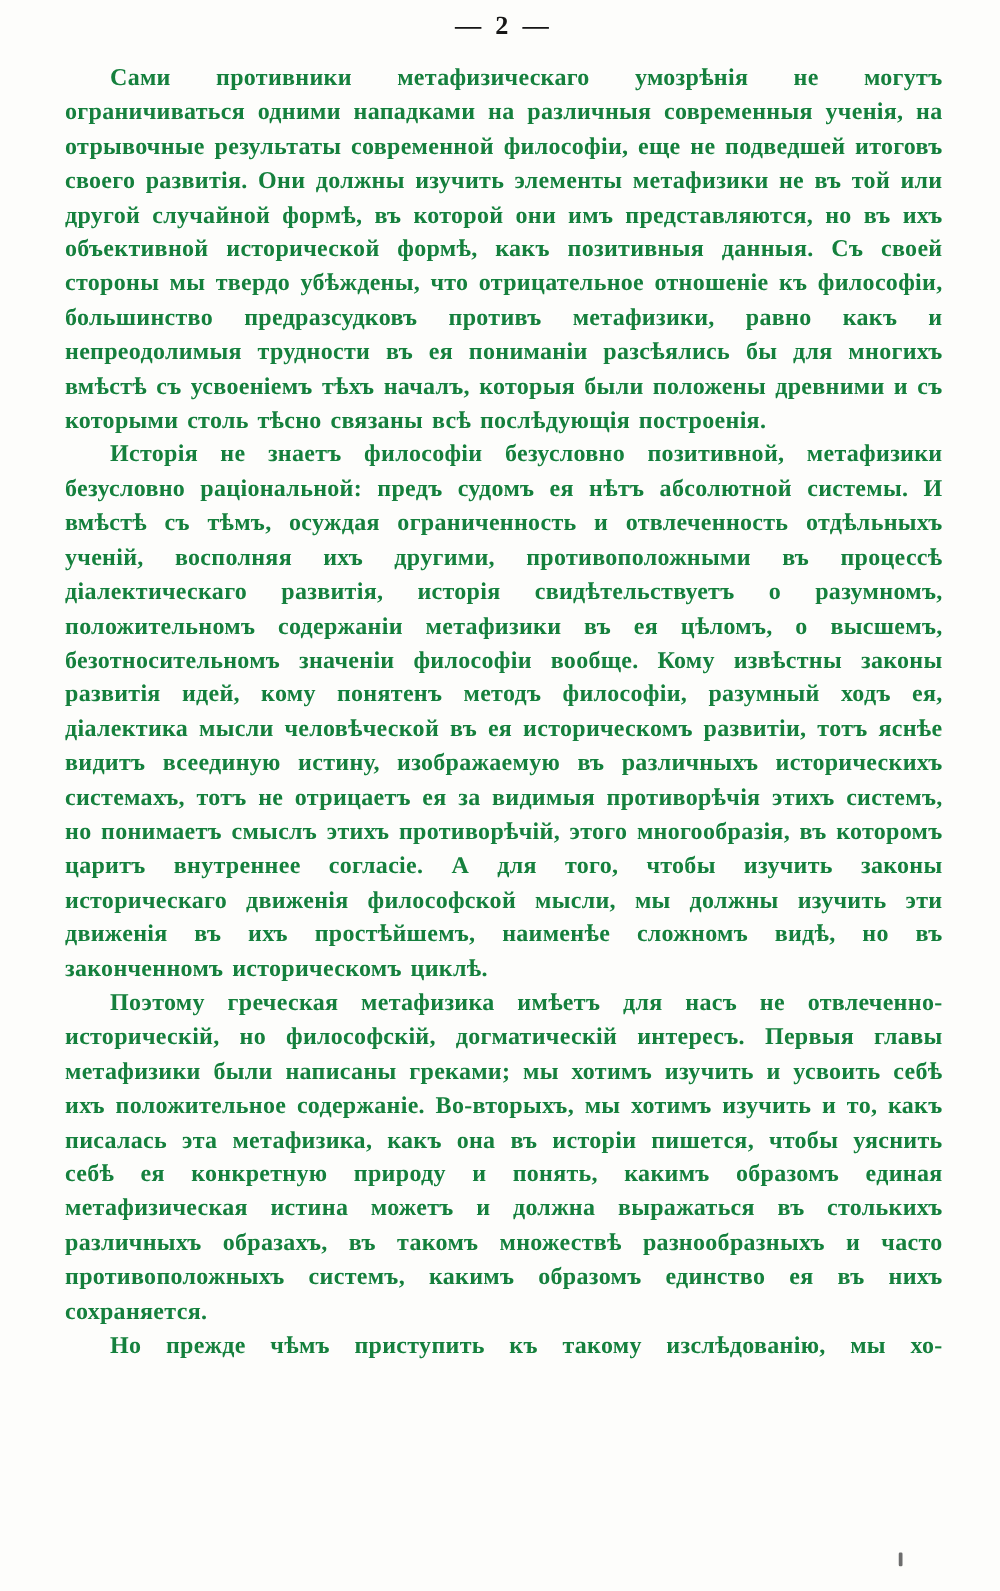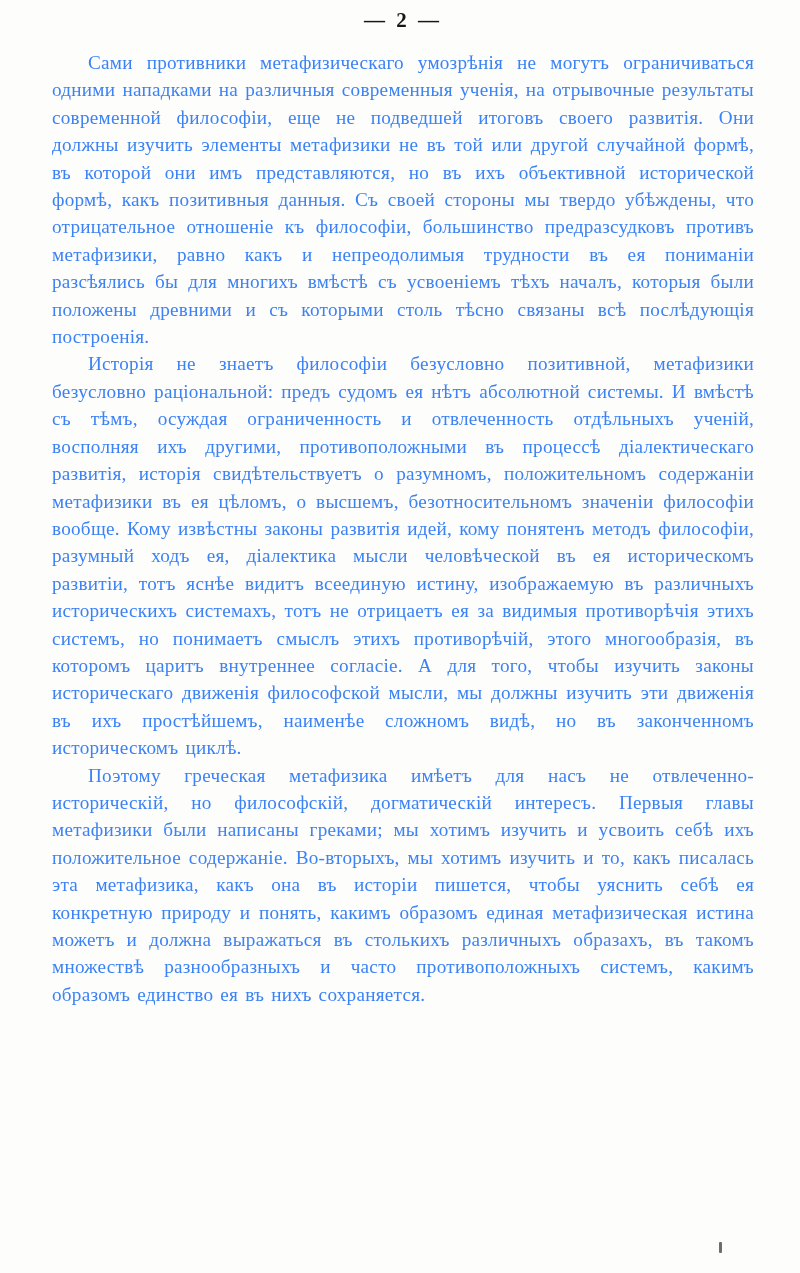--- a/index.html
+++ b/index.html
@@ -27,26 +27,26 @@
     font-size: 21px;
     font-weight: 700;
     letter-spacing: 3px;
     margin: 2px 0 16px 0;
     color: #161616;
   }
   .body-text p {
     margin: 0;
     font-size: 19.2px;
     line-height: 27.4px;
-    font-weight: 400;
+    font-weight: 700;
     text-align: justify;
     text-indent: 36px;
     letter-spacing: 0.25px;
     word-spacing: 2px;
-    color: #3b82f6;
+    color: #15803d;
   }
   .body-text p.force-justify {
     text-align-last: justify;
   }
   .scan-speck {
     position: absolute;
     right: 78px;
     bottom: 20px;
     width: 3px;
     height: 11px;
@@ -58,17 +58,18 @@
 <body>
 
 <div class="page">
 
   <div class="page-number">— 2 —</div>
 
   <div class="body-text">
     <p>Сами противники метафизическаго умозрѣнія не могутъ ограничиваться одними нападками на различныя современныя ученія, на отрывочные результаты современной философіи, еще не подведшей итоговъ своего развитія. Они должны изучить элементы метафизики не въ той или другой случайной формѣ, въ которой они имъ представляются, но въ ихъ объективной исторической формѣ, какъ позитивныя данныя. Съ своей стороны мы твердо убѣждены, что отрицательное отношеніе къ философіи, большинство предразсудковъ противъ метафизики, равно какъ и непреодолимыя трудности въ ея пониманіи разсѣялись бы для многихъ вмѣстѣ съ усвоеніемъ тѣхъ началъ, которыя были положены древними и съ которыми столь тѣсно связаны всѣ послѣдующія построенія.</p>
     <p>Исторія не знаетъ философіи безусловно позитивной, метафизики безусловно раціональной: предъ судомъ ея нѣтъ абсолютной системы. И вмѣстѣ съ тѣмъ, осуждая ограниченность и отвлеченность отдѣльныхъ ученій, восполняя ихъ другими, противоположными въ процессѣ діалектическаго развитія, исторія свидѣтельствуетъ о разумномъ, положительномъ содержаніи метафизики въ ея цѣломъ, о высшемъ, безотносительномъ значеніи философіи вообще. Кому извѣстны законы развитія идей, кому понятенъ методъ философіи, разумный ходъ ея, діалектика мысли человѣческой въ ея историческомъ развитіи, тотъ яснѣе видитъ всеединую истину, изображаемую въ различныхъ историческихъ системахъ, тотъ не отрицаетъ ея за видимыя противорѣчія этихъ системъ, но понимаетъ смыслъ этихъ противорѣчій, этого многообразія, въ которомъ царитъ внутреннее согласіе. А для того, чтобы изучить законы историческаго движенія философской мысли, мы должны изучить эти движенія въ ихъ простѣйшемъ, наименѣе сложномъ видѣ, но въ законченномъ историческомъ циклѣ.</p>
     <p>Поэтому греческая метафизика имѣетъ для насъ не отвлеченно-историческій, но философскій, догматическій интересъ. Первыя главы метафизики были написаны греками; мы хотимъ изучить и усвоить себѣ ихъ положительное содержаніе. Во-вторыхъ, мы хотимъ изучить и то, какъ писалась эта метафизика, какъ она въ исторіи пишется, чтобы уяснить себѣ ея конкретную природу и понять, какимъ образомъ единая метафизическая истина можетъ и должна выражаться въ столькихъ различныхъ образахъ, въ такомъ множествѣ разнообразныхъ и часто противоположныхъ системъ, какимъ образомъ единство ея въ нихъ сохраняется.</p>
+    <p class="force-justify">Но прежде чѣмъ приступить къ такому изслѣдованію, мы хо-</p>
   </div>
 
   <div class="scan-speck"></div>
 
 </div>
 
 </body></html>

